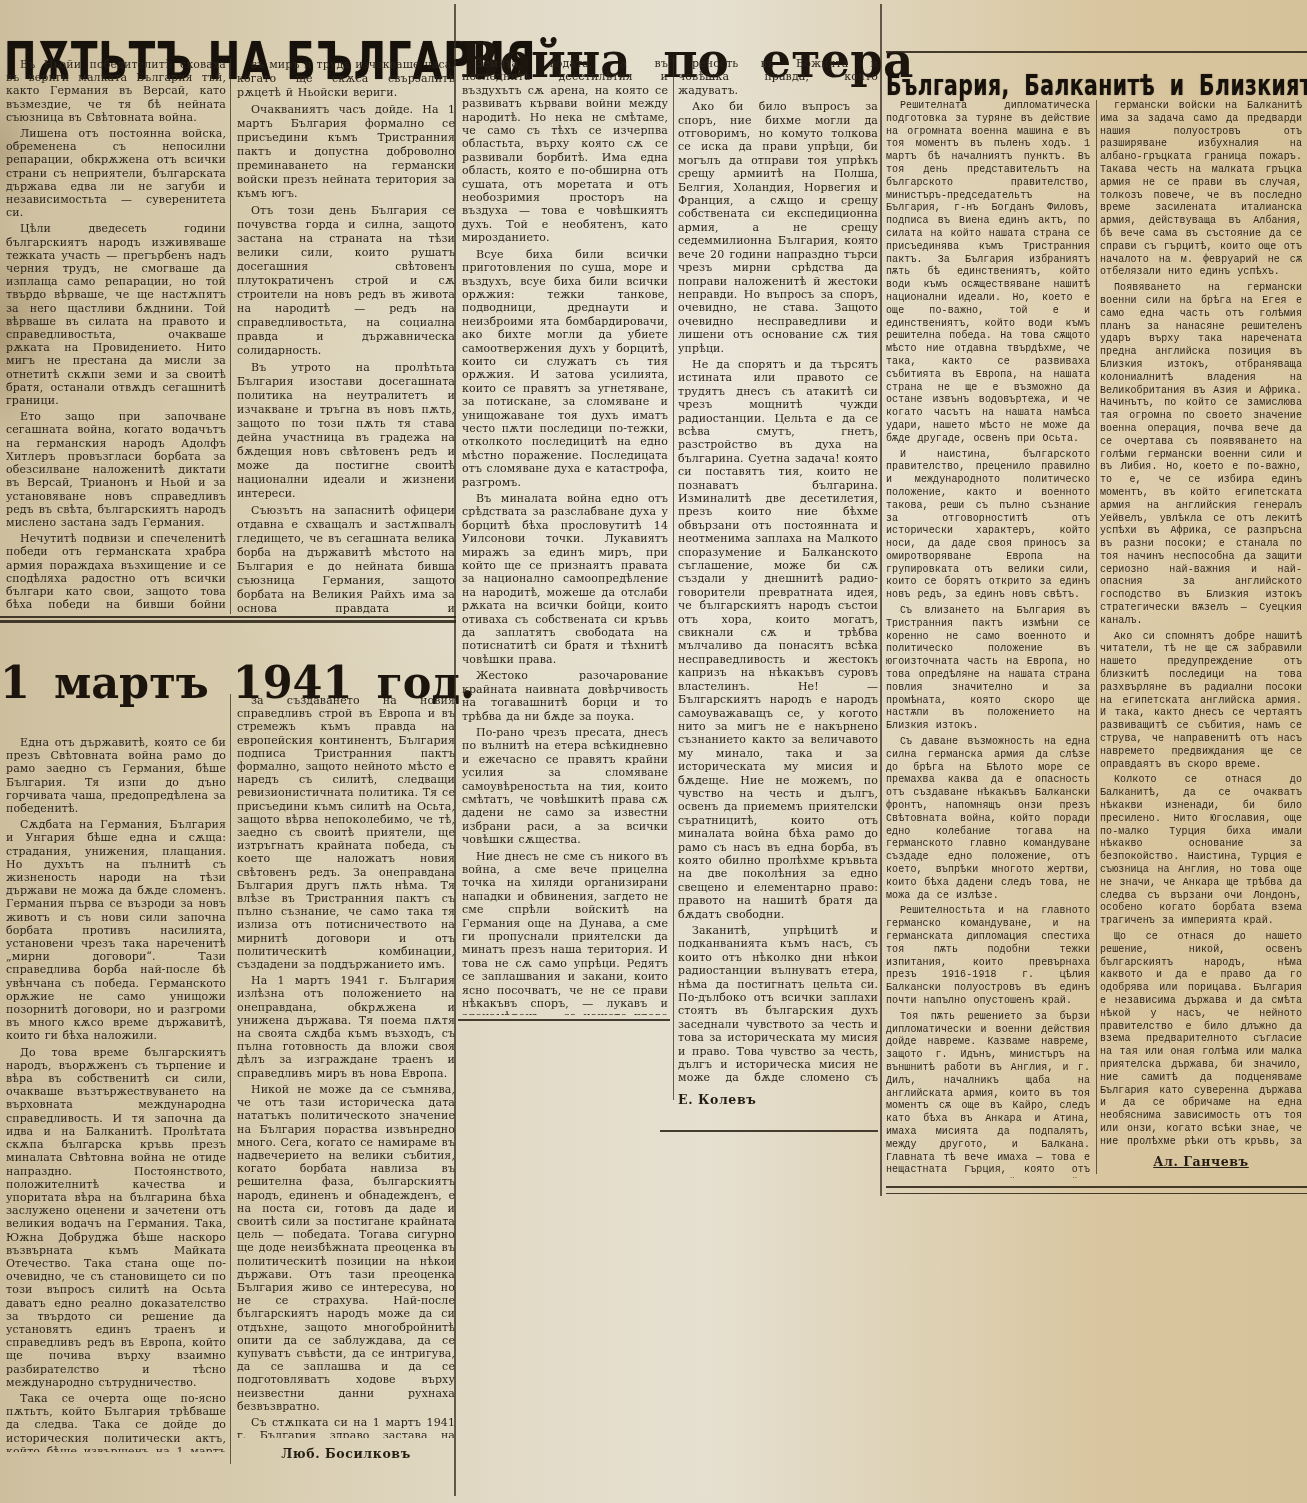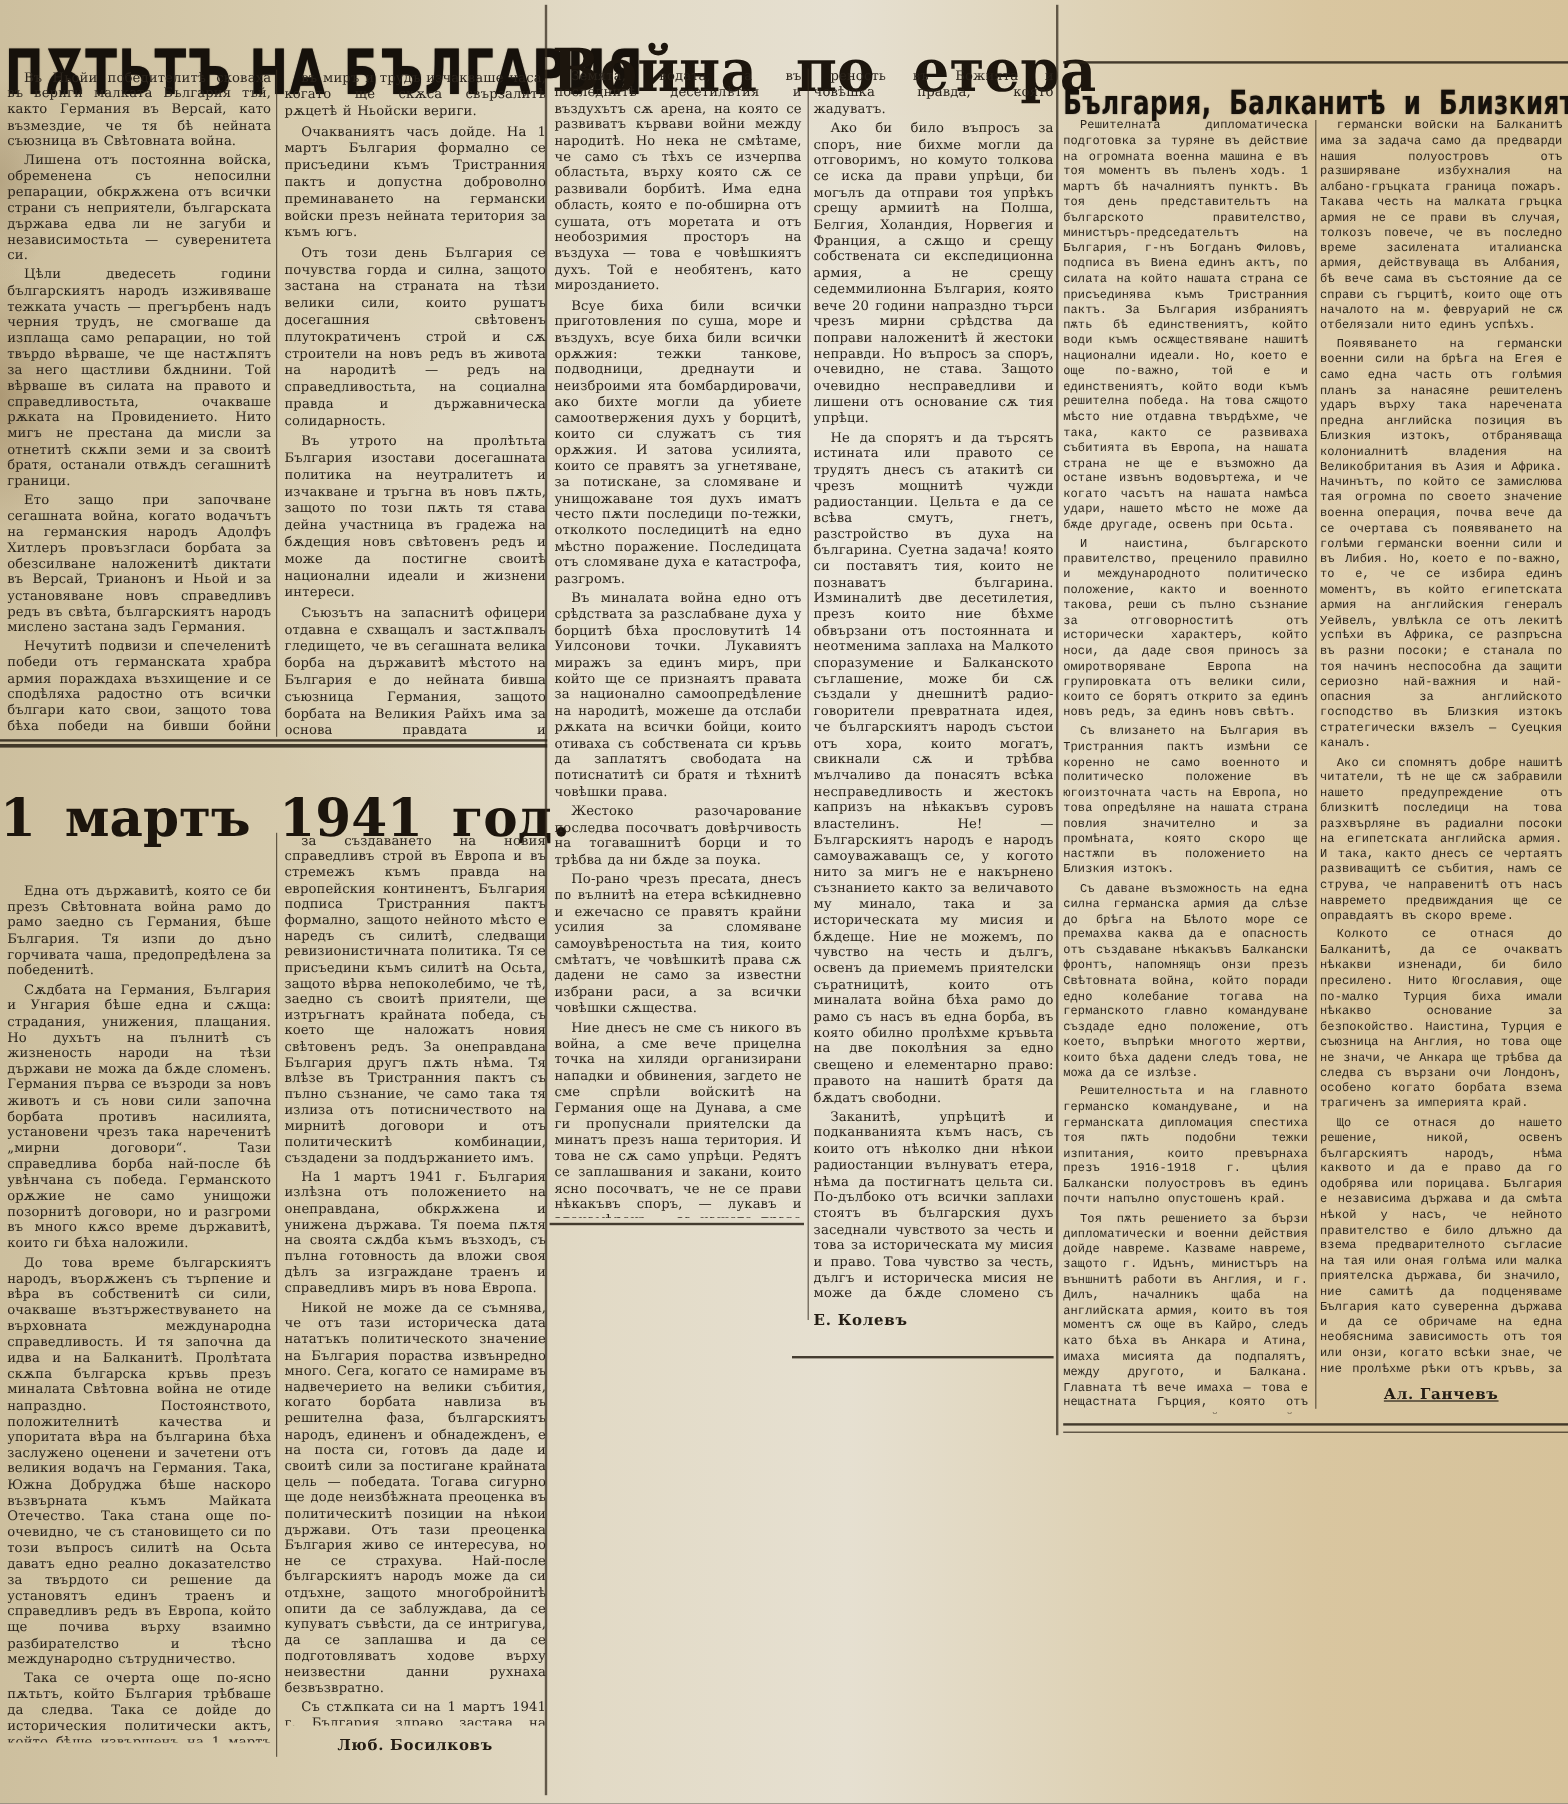--- a/index.html
+++ b/index.html
@@ -80,21 +80,21 @@
       </div>
     <div class="byline" style="left:237px; top:1446px; width:218px; text-align:center;">Люб. Босилковъ</div>
   </section>
 
   <section>
     <h1 class="headline-serif h-mid">Война по етера</h1>
     <div class="col mid" style="left:462px; top:57px; width:206px; height:958px;">
         <p>Земята, водата, а въ последнитѣ десетилѣтия и въздухътъ сѫ арена, на която се развиватъ кървави войни между народитѣ. Но нека не смѣтаме, че само съ тѣхъ се изчерпва областьта, върху която сѫ се развивали борбитѣ. Има една область, която е по-обширна отъ сушата, отъ моретата и отъ необозримия просторъ на въздуха — това е човѣшкиятъ духъ. Той е необятенъ, като мирозданието.</p>
         <p>Всуе биха били всички приготовления по суша, море и въздухъ, всуе биха били всички орѫжия: тежки танкове, подводници, дреднаути и неизброими ята бомбардировачи, ако бихте могли да убиете самоотвержения духъ у борцитѣ, които си служатъ съ тия орѫжия. И затова усилията, които се правятъ за угнетяване, за потискане, за сломяване и унищожаване тоя духъ иматъ често пѫти последици по-тежки, отколкото последицитѣ на едно мѣстно поражение. Последицата отъ сломяване духа е катастрофа, разгромъ.</p>
         <p>Въ миналата война едно отъ срѣдствата за разслабване духа у борцитѣ бѣха прословутитѣ 14 Уилсонови точки. Лукавиятъ миражъ за единъ миръ, при който ще се признаятъ правата за национално самоопредѣление на народитѣ, можеше да отслаби рѫката на всички бойци, които отиваха съ собствената си кръвь да заплатятъ свободата на потиснатитѣ си братя и тѣхнитѣ човѣшки права.</p>
-        <p>Жестоко разочарование последва посочватъ довѣрчивость на тогавашнитѣ борци и то трѣбва да ни бѫде за поука.</p>
+        <p>Жестоко разочарование крайната наивната довѣрчивость на тогавашнитѣ борци и то трѣбва да ни бѫде за поука.</p>
         <p>По-рано чрезъ пресата, днесъ по вълнитѣ на етера всѣкидневно и ежечасно се правятъ крайни усилия за сломяване самоувѣреностьта на тия, които смѣтатъ, че човѣшкитѣ права сѫ дадени не само за известни избрани раси, а за всички човѣшки сѫщества.</p>
         <p>Ние днесъ не сме съ никого въ война, а сме вече прицелна точка на хиляди организирани нападки и обвинения, загдето не сме спрѣли войскитѣ на Германия още на Дунава, а сме ги пропуснали приятелски да минатъ презъ наша територия. И това не сѫ само упрѣци. Редятъ се заплашвания и закани, които ясно посочватъ, че не се прави нѣкакъвъ споръ, — лукавъ и злонамѣренъ — за нашето право да постѫпимъ тъй или иначе, а ясно се цели да се накърни и убие духътъ, който е единственъ крепитель на народи като нашия, които не разполагатъ нито съ многомилионни армии, нито съ огромна индустрия и орѫжия, а само съ непоколебимата си увѣ-</p>
       </div>
     <div class="col mid" style="left:678px; top:57px; width:200px; height:1028px;">
         <p>реность въ Божията и човѣшка правда, която жадуватъ.</p>
         <p>Ако би било въпросъ за споръ, ние бихме могли да отговоримъ, но комуто толкова се иска да прави упрѣци, би могълъ да отправи тоя упрѣкъ срещу армиитѣ на Полша, Белгия, Холандия, Норвегия и Франция, а сѫщо и срещу собствената си експедиционна армия, а не срещу седеммилионна България, която вече 20 години напраздно търси чрезъ мирни срѣдства да поправи наложенитѣ й жестоки неправди. Но въпросъ за споръ, очевидно, не става. Защото очевидно несправедливи и лишени отъ основание сѫ тия упрѣци.</p>
         <p>Не да спорятъ и да търсятъ истината или правото се трудятъ днесъ съ атакитѣ си чрезъ мощнитѣ чужди радиостанции. Цельта е да се всѣва смутъ, гнетъ, разстройство въ духа на българина. Суетна задача! която си поставятъ тия, които не познаватъ българина. Изминалитѣ две десетилетия, презъ които ние бѣхме обвързани отъ постоянната и неотменима заплаха на Малкото споразумение и Балканското съглашение, може би сѫ създали у днешнитѣ радио-говорители превратната идея, че българскиятъ народъ състои отъ хора, които могатъ, свикнали сѫ и трѣбва мълчаливо да понасятъ всѣка несправедливость и жестокъ капризъ на нѣкакъвъ суровъ властелинъ. Не! — Българскиятъ народъ е народъ самоуважаващъ се, у когото нито за мигъ не е накърнено съзнанието както за величавото му минало, така и за историческата му мисия и бѫдеще. Ние не можемъ, по чувство на честь и дългъ, освенъ да приемемъ приятелски съратницитѣ, които отъ миналата война бѣха рамо до рамо съ насъ въ една борба, въ която обилно пролѣхме кръвьта на две поколѣния за едно свещено и елементарно право: правото на нашитѣ братя да бѫдатъ свободни.</p>
         <p>Заканитѣ, упрѣцитѣ и подканванията къмъ насъ, съ които отъ нѣколко дни нѣкои радиостанции вълнуватъ етера, нѣма да постигнатъ цельта си. По-дълбоко отъ всички заплахи стоятъ въ българския духъ заседнали чувството за честь и това за историческата му мисия и право. Това чувство за честь, дългъ и историческа мисия не може да бѫде сломено съ лукавитѣ срѣдства на радиопропагандата — това основно чувство у българина, което като фениксъ възкръсна отъ пепелището на едно петстотингодишно насилие надъ насъ и което ни направи самостоятелна и независима държава, каквато сме днесъ.</p>
       </div>
     <div class="byline" style="left:678px; top:1092px; width:178px; text-align:left;">Е. Колевъ</div>

